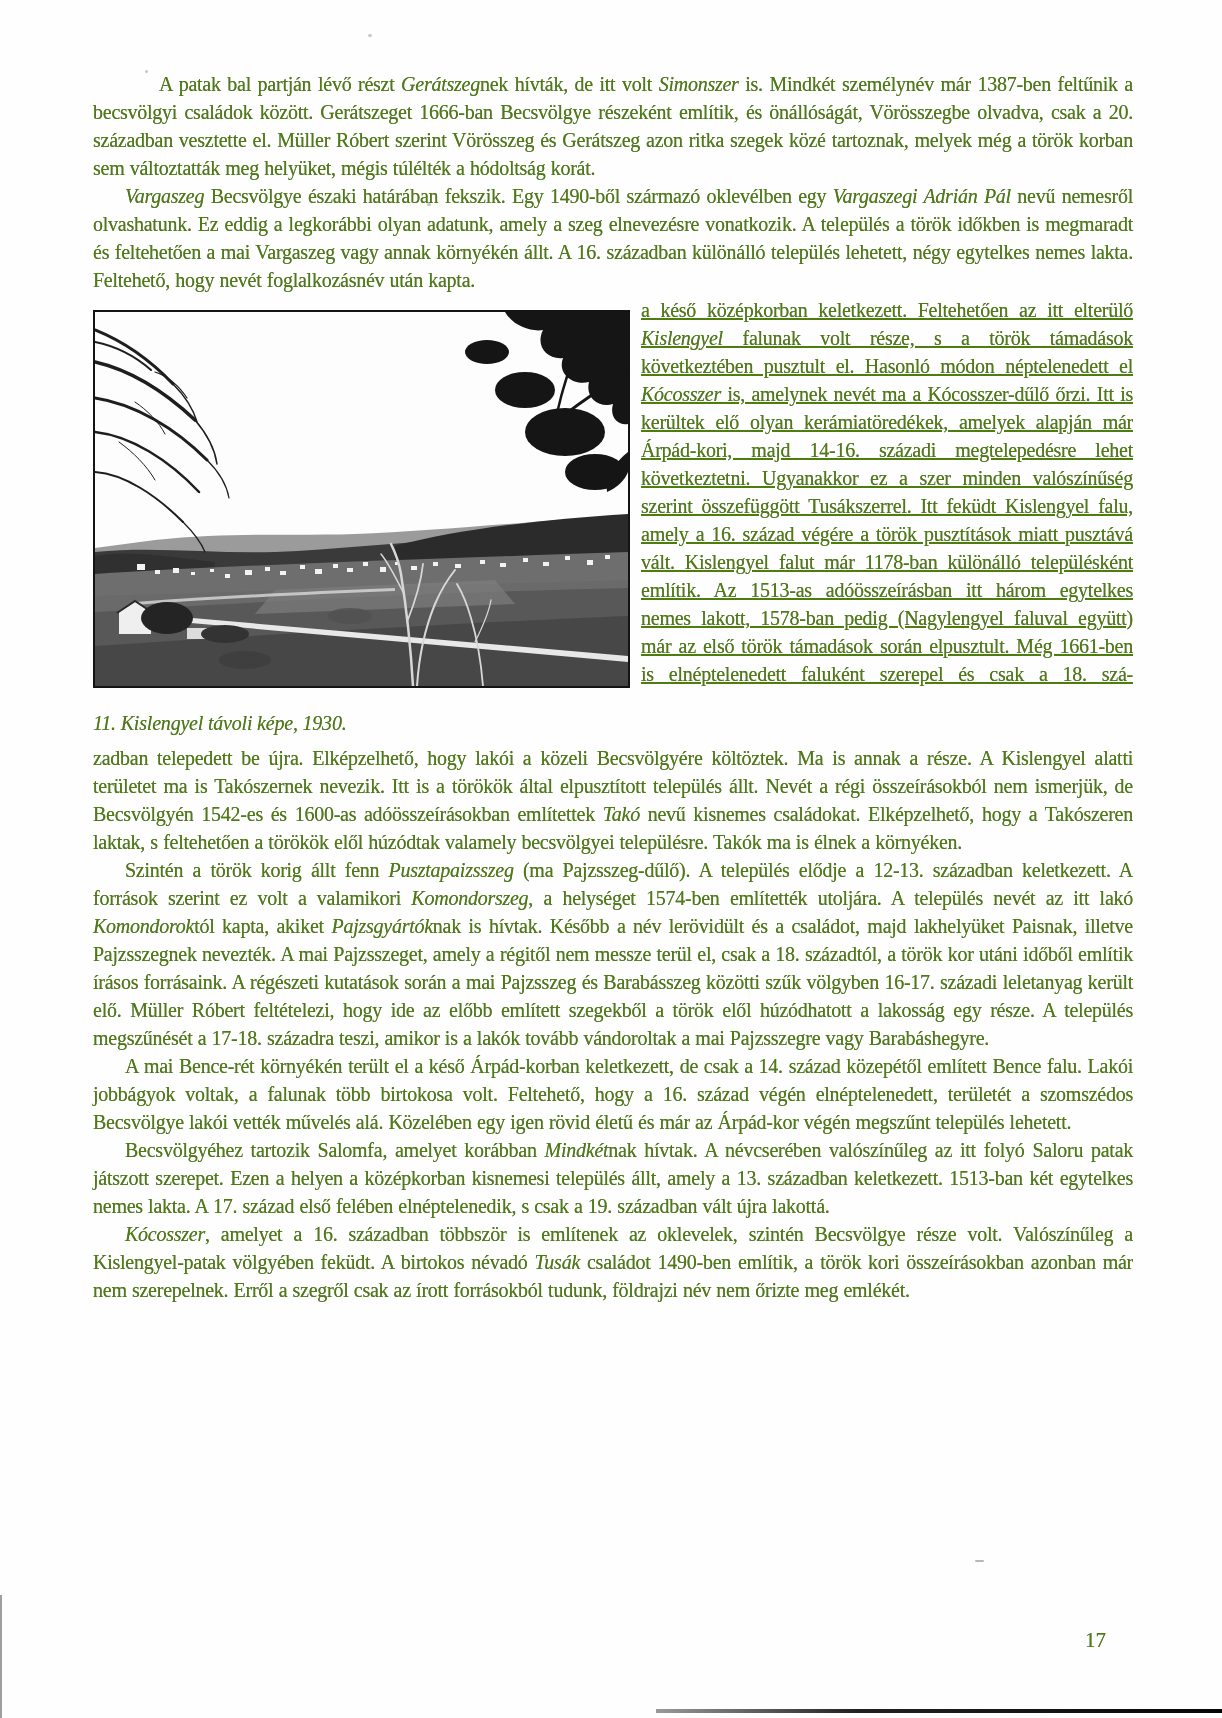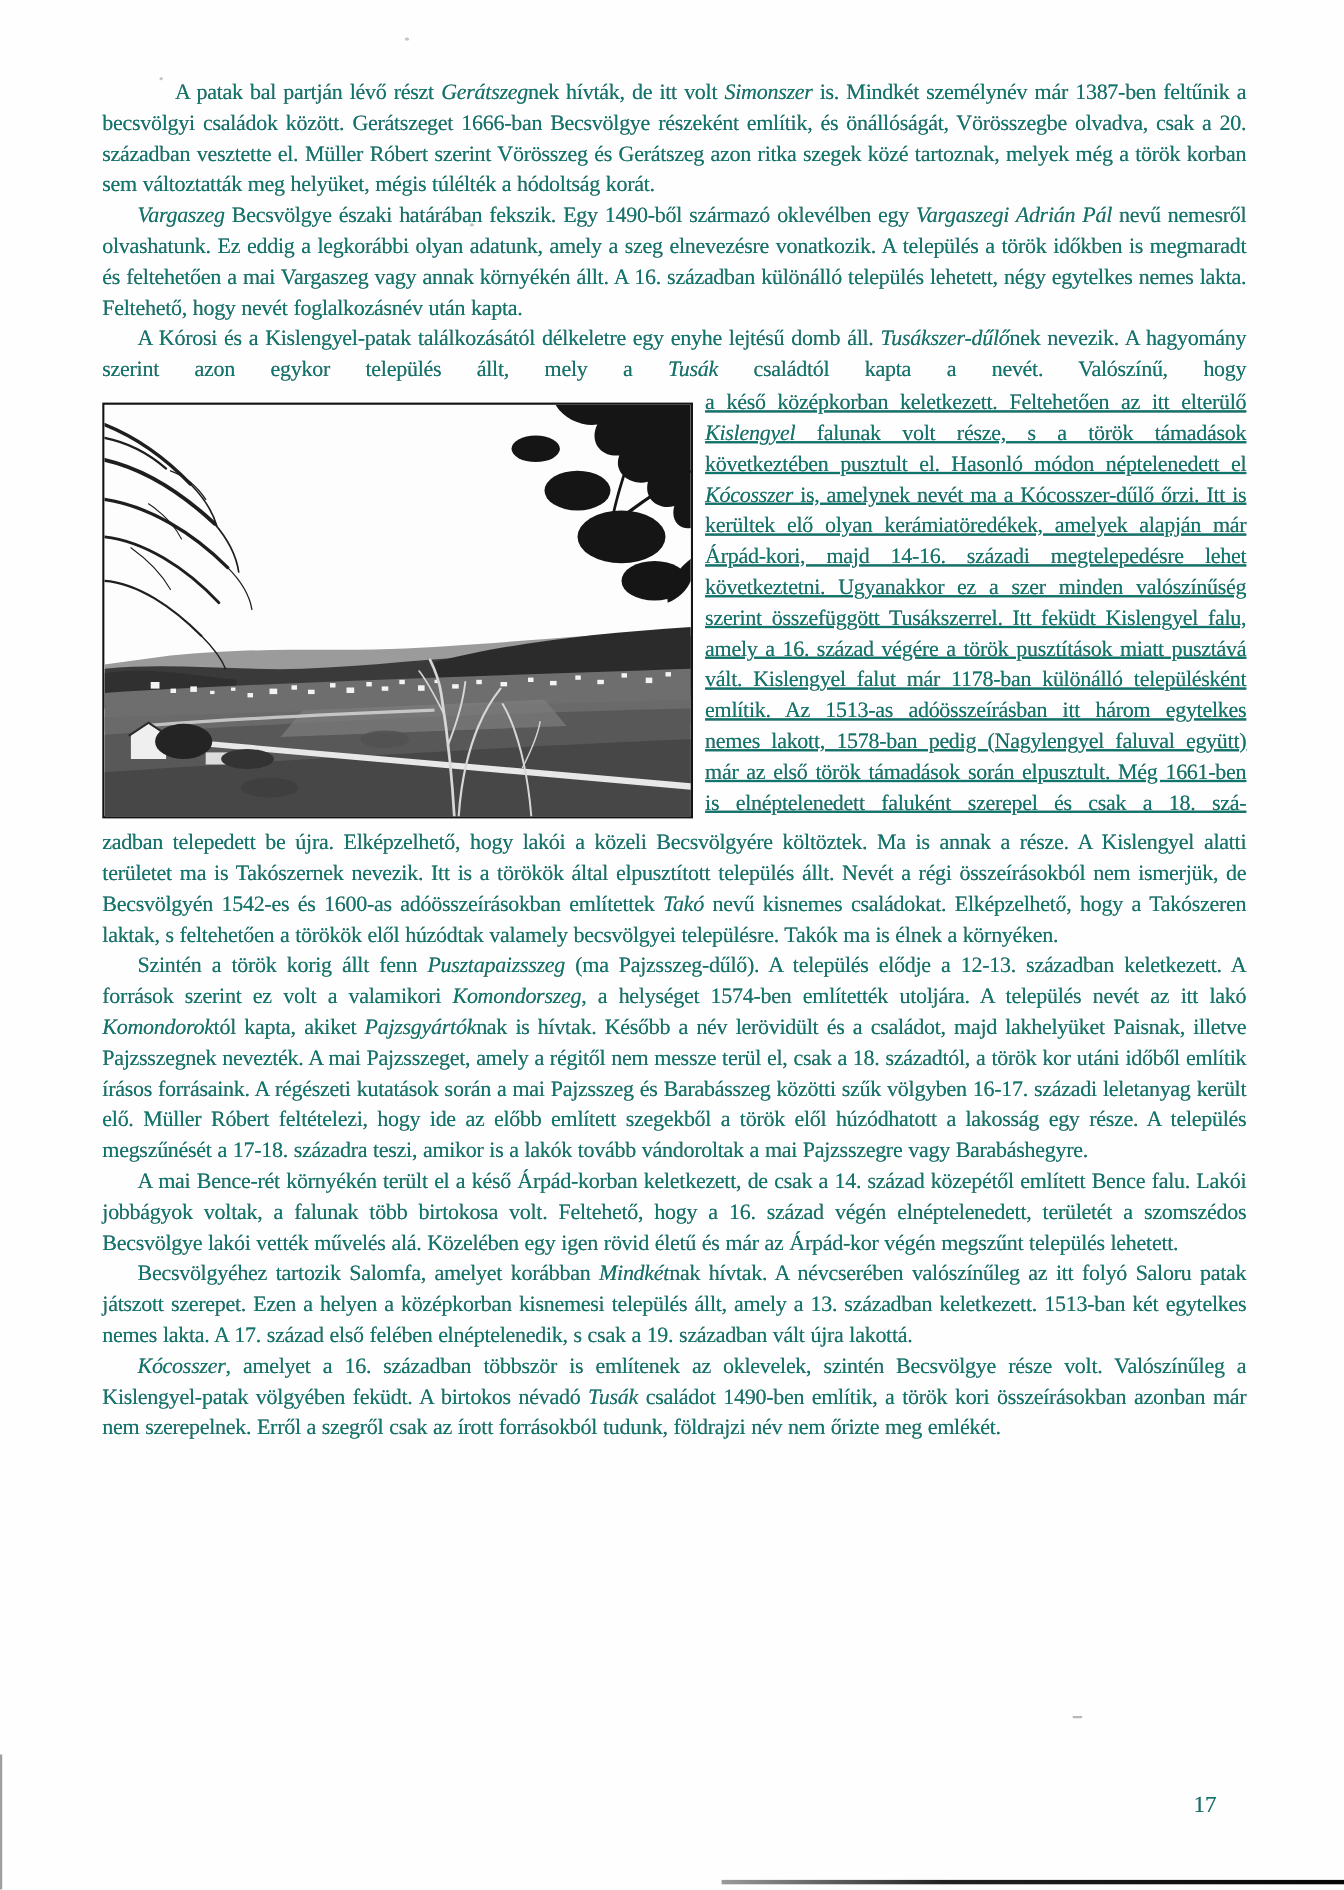--- a/index.html
+++ b/index.html
@@ -2,21 +2,21 @@
 <html lang="hu"><head>
 <meta charset="utf-8">
 <style>
   html,body{margin:0;padding:0;background:#ffffff;}
   .page{
     position:relative;
     width:1222px;height:1718px;
     background:#fefefe;
     overflow:hidden;
     font-family:"Liberation Serif","DejaVu Serif",serif;
-    color:#0f766e;
+    color:#4d7c0f;
   }
   .content{
     position:absolute;
     left:93px;top:70px;
     width:1040px;
   }
   .para{
     margin:0;
     font-size:20px;
     line-height:28px;
@@ -90,21 +90,20 @@
 </head>
 <body>
 
 <div class="page">
   <div class="content">
 
     <p class="para indent-deep">A patak bal partján lévő részt <i>Gerátszeg</i>nek hívták, de itt volt <i>Simonszer</i> is. Mindkét személynév már 1387-ben feltűnik a becsvölgyi családok között. Gerátszeget 1666-ban Becsvölgye részeként említik, és önállóságát, Vörösszegbe olvadva, csak a 20. században vesztette el. Müller Róbert szerint Vörösszeg és Gerátszeg azon ritka szegek közé tartoznak, melyek még a török korban sem változtatták meg helyüket, mégis túlélték a hódoltság korát.</p>
 
     <p class="para"><i>Vargaszeg</i> Becsvölgye északi határában fekszik. Egy 1490-ből származó oklevélben egy <i>Vargaszegi Adrián Pál</i> nevű nemesről olvashatunk. Ez eddig a legkorábbi olyan adatunk, amely a szeg elnevezésre vonatkozik. A település a török időkben is megmaradt és feltehetően a mai Vargaszeg vagy annak környékén állt. A 16. században különálló település lehetett, négy egytelkes nemes lakta. Feltehető, hogy nevét foglalkozásnév után kapta.</p>
 
-    <p class="para justify-last">A Kórosi és a Kislengyel-patak találkozásától délkeletre egy enyhe lejtésű domb áll. <i>Tusákszer-dűlő</i>nek nevezik. A hagyomány szerint azon egykor település állt, mely a <i>Tusák</i> családtól kapta a nevét. Valószínű, hogy</p>
 
     <div class="figure-row">
       <figure class="figure">
         <div class="photo">
 
           <svg viewBox="0 0 533 374" preserveAspectRatio="none">
             <rect x="0" y="0" width="533" height="374" fill="#fdfdfd"></rect>
 
             <path d="M0,236 L60,228 C140,220 200,224 260,222 C340,219 420,210 533,204 L533,270 L0,270 Z" fill="#9b9b9b"></path>
 
@@ -192,20 +191,21 @@
             <g stroke="#d7d7d7" fill="none" stroke-linecap="round">
               <path d="M318,374 C316,340 312,300 306,262 C304,250 300,240 296,232" stroke-width="2.5"></path>
               <path d="M312,310 C320,290 326,270 328,252" stroke-width="1.8"></path>
               <path d="M308,280 C300,264 294,252 286,242" stroke-width="1.5"></path>
               <path d="M322,374 C324,344 330,316 340,292 C346,278 352,268 360,258" stroke-width="2"></path>
               <path d="M388,374 C386,350 382,326 376,306 C372,292 368,282 362,272" stroke-width="1.8"></path>
               <path d="M380,330 C388,314 394,300 396,288" stroke-width="1.3"></path>
             </g>
           </svg>
         </div>
+        <figcaption class="caption">11. Kislengyel távoli képe, 1930.</figcaption>
       </figure>
 
       <div class="para side-col justify-last no-indent">a késő középkorban keletkezett. Feltehetően az itt elterülő <i>Kislengyel</i> falunak volt része, s a török támadások következtében pusztult el. Hasonló módon néptelenedett el <i>Kócosszer</i> is, amelynek nevét ma a Kócosszer-dűlő őrzi. Itt is kerültek elő olyan kerámiatöredékek, amelyek alapján már Árpád-kori, majd 14-16. századi megtelepedésre lehet következtetni. Ugyanakkor ez a szer minden valószínűség szerint összefüggött Tusákszerrel. Itt feküdt Kislengyel falu, amely a 16. század végére a török pusztítások miatt pusztává vált. Kislengyel falut már 1178-ban különálló településként említik. Az 1513-as adóösszeírásban itt három egytelkes nemes lakott, 1578-ban pedig (Nagylengyel faluval együtt) már az első török támadások során elpusztult. Még 1661-ben is elnéptelenedett faluként szerepel és csak a 18. szá-</div>
     </div>
 
     <p class="para no-indent" style="margin-top:8px;">zadban telepedett be újra. Elképzelhető, hogy lakói a közeli Becsvölgyére költöztek. Ma is annak a része. A Kislengyel alatti területet ma is Takószernek nevezik. Itt is a törökök által elpusztított település állt. Nevét a régi összeírásokból nem ismerjük, de Becsvölgyén 1542-es és 1600-as adóösszeírásokban említettek <i>Takó</i> nevű kisnemes családokat. Elképzelhető, hogy a Takószeren laktak, s feltehetően a törökök elől húzódtak valamely becsvölgyei településre. Takók ma is élnek a környéken.</p>
 
     <p class="para">Szintén a török korig állt fenn <i>Pusztapaizsszeg</i> (ma Pajzsszeg-dűlő). A település elődje a 12-13. században keletkezett. A források szerint ez volt a valamikori <i>Komondorszeg</i>, a helységet 1574-ben említették utoljára. A település nevét az itt lakó <i>Komondorok</i>tól kapta, akiket <i>Pajzsgyártók</i>nak is hívtak. Később a név lerövidült és a családot, majd lakhelyüket Paisnak, illetve Pajzsszegnek nevezték. A mai Pajzsszeget, amely a régitől nem messze terül el, csak a 18. századtól, a török kor utáni időből említik írásos forrásaink. A régészeti kutatások során a mai Pajzsszeg és Barabásszeg közötti szűk völgyben 16-17. századi leletanyag került elő. Müller Róbert feltételezi, hogy ide az előbb említett szegekből a török elől húzódhatott a lakosság egy része. A település megszűnését a 17-18. századra teszi, amikor is a lakók tovább vándoroltak a mai Pajzsszegre vagy Barabáshegyre.</p>
 
     <p class="para">A mai Bence-rét környékén terült el a késő Árpád-korban keletkezett, de csak a 14. század közepétől említett Bence falu. Lakói jobbágyok voltak, a falunak több birtokosa volt. Feltehető, hogy a 16. század végén elnéptelenedett, területét a szomszédos Becsvölgye lakói vették művelés alá. Közelében egy igen rövid életű és már az Árpád-kor végén megszűnt település lehetett.</p>

